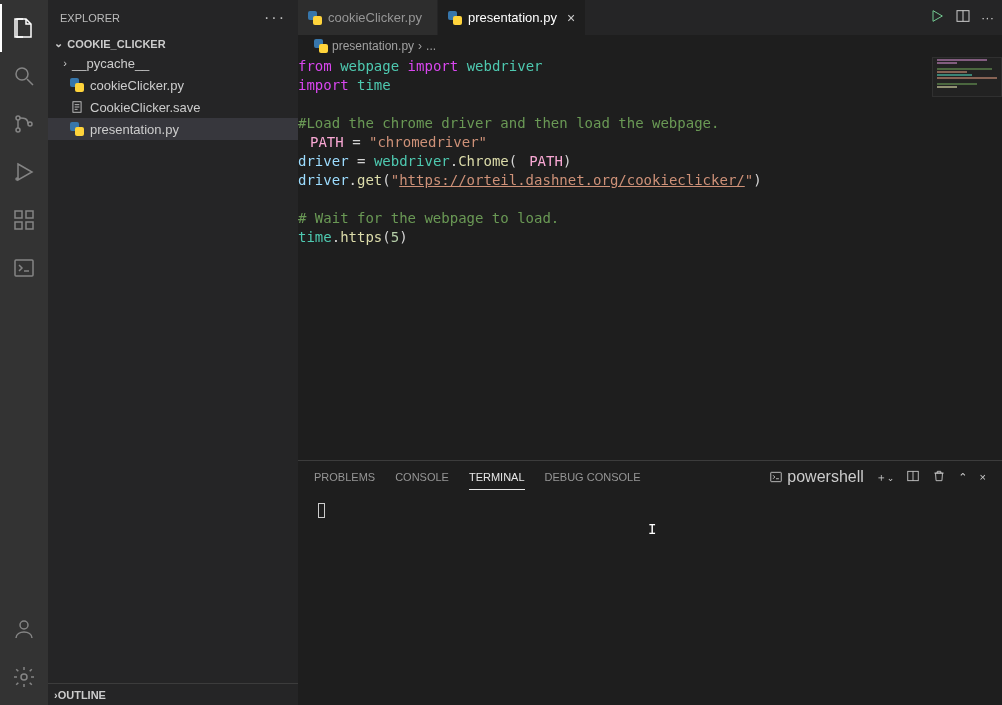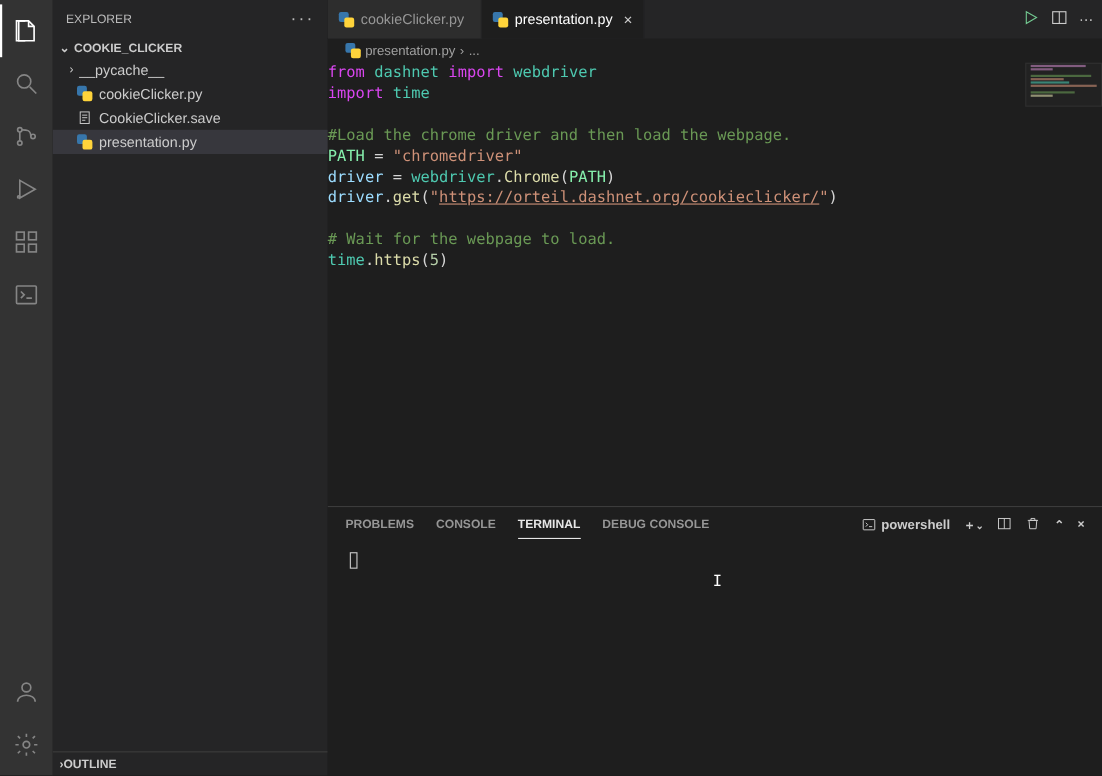--- a/index.html
+++ b/index.html
@@ -110,44 +110,43 @@
   .minimap-line { height: 2px; margin: 1px 4px; }
 
   .tok-kw { color: #d946ef; }
   .tok-mod { color: #4ec9b0; }
   .tok-var { color: #9cdcfe; }
   .tok-fn { color: #dcdcaa; }
   .tok-str { color: #ce9178; }
   .tok-str.url { text-decoration: underline; }
   .tok-num { color: #b5cea8; }
   .tok-com { color: #6a9955; }
-  .tok-const { color: #86efac; }
+  .tok-const { color: #f9a8d4; margin-left: 12px; }
 
   .panel {
     height: 245px; background: #1e1e1e;
     border-top: 1px solid #3c3c3c;
     display: flex; flex-direction: column;
   }
   .panel-tabs {
     display: flex; align-items: center;
     padding: 0 16px; height: 32px;
     font-size: 11px;
-    font-weight: bold;
   }
   .panel-tab {
     margin-right: 20px; color: #969696; cursor: pointer;
     padding: 6px 0;
   }
   .panel-tab.active { color: #e7e7e7; border-bottom: 1px solid #e7e7e7; }
   .panel-actions {
     margin-left: auto; display: flex; align-items: center; gap: 12px;
     color: #cccccc;
   }
   .panel-actions span, .panel-actions svg { cursor: pointer; }
-  .shell-label { display: flex; align-items: center; gap: 4px; font-size: 12px; }
+  .shell-label { display: flex; align-items: center; gap: 4px; font-size: 16px; }
   .terminal-body {
     flex: 1; padding: 8px 16px;
     font-family: Consolas, monospace; font-size: 14px; color: #cccccc;
   }
   .term-cursor {
     display: inline-block; width: 7px; height: 15px;
     border: 1px solid #cccccc; margin-left: 4px; vertical-align: middle;
   }
   .text-cursor {
     position: absolute; width: 1px; height: 17px;
@@ -304,21 +303,21 @@
   <div class="breadcrumb">
     <span class="ficon">
         <span class="py-logo"></span>
       </span>
     <span>presentation.py</span>
     <span class="sep">›</span>
     <span>...</span>
   </div>
 
   <div class="editor-wrap">
-    <div class="code"><span class="tok-kw">from</span> <span class="tok-mod">dashnet</span> <span class="tok-kw">import</span> <span class="tok-mod">webdriver</span>
+    <div class="code"><span class="tok-kw">from</span> <span class="tok-mod">webpage</span> <span class="tok-kw">import</span> <span class="tok-mod">webdriver</span>
 <span class="tok-kw">import</span> <span class="tok-mod">time</span>
 
 <span class="tok-com">#Load the chrome driver and then load the webpage.</span>
 <span class="tok-const">PATH</span><span> = </span><span class="tok-str">"chromedriver"</span>
 <span class="tok-var">driver</span><span> = </span><span class="tok-mod">webdriver</span><span>.</span><span class="tok-fn">Chrome</span><span>(</span><span class="tok-const">PATH</span><span>)</span>
 <span class="tok-var">driver</span><span>.</span><span class="tok-fn">get</span><span>(</span><span class="tok-str">"</span><span class="tok-str url">https://orteil.dashnet.org/cookieclicker/</span><span class="tok-str">"</span><span>)</span>
 
 <span class="tok-com"># Wait for the webpage to load.</span>
 <span class="tok-mod">time</span><span>.</span><span class="tok-fn">https</span><span>(</span><span class="tok-num">5</span><span>)</span></div>
     <div class="minimap">

